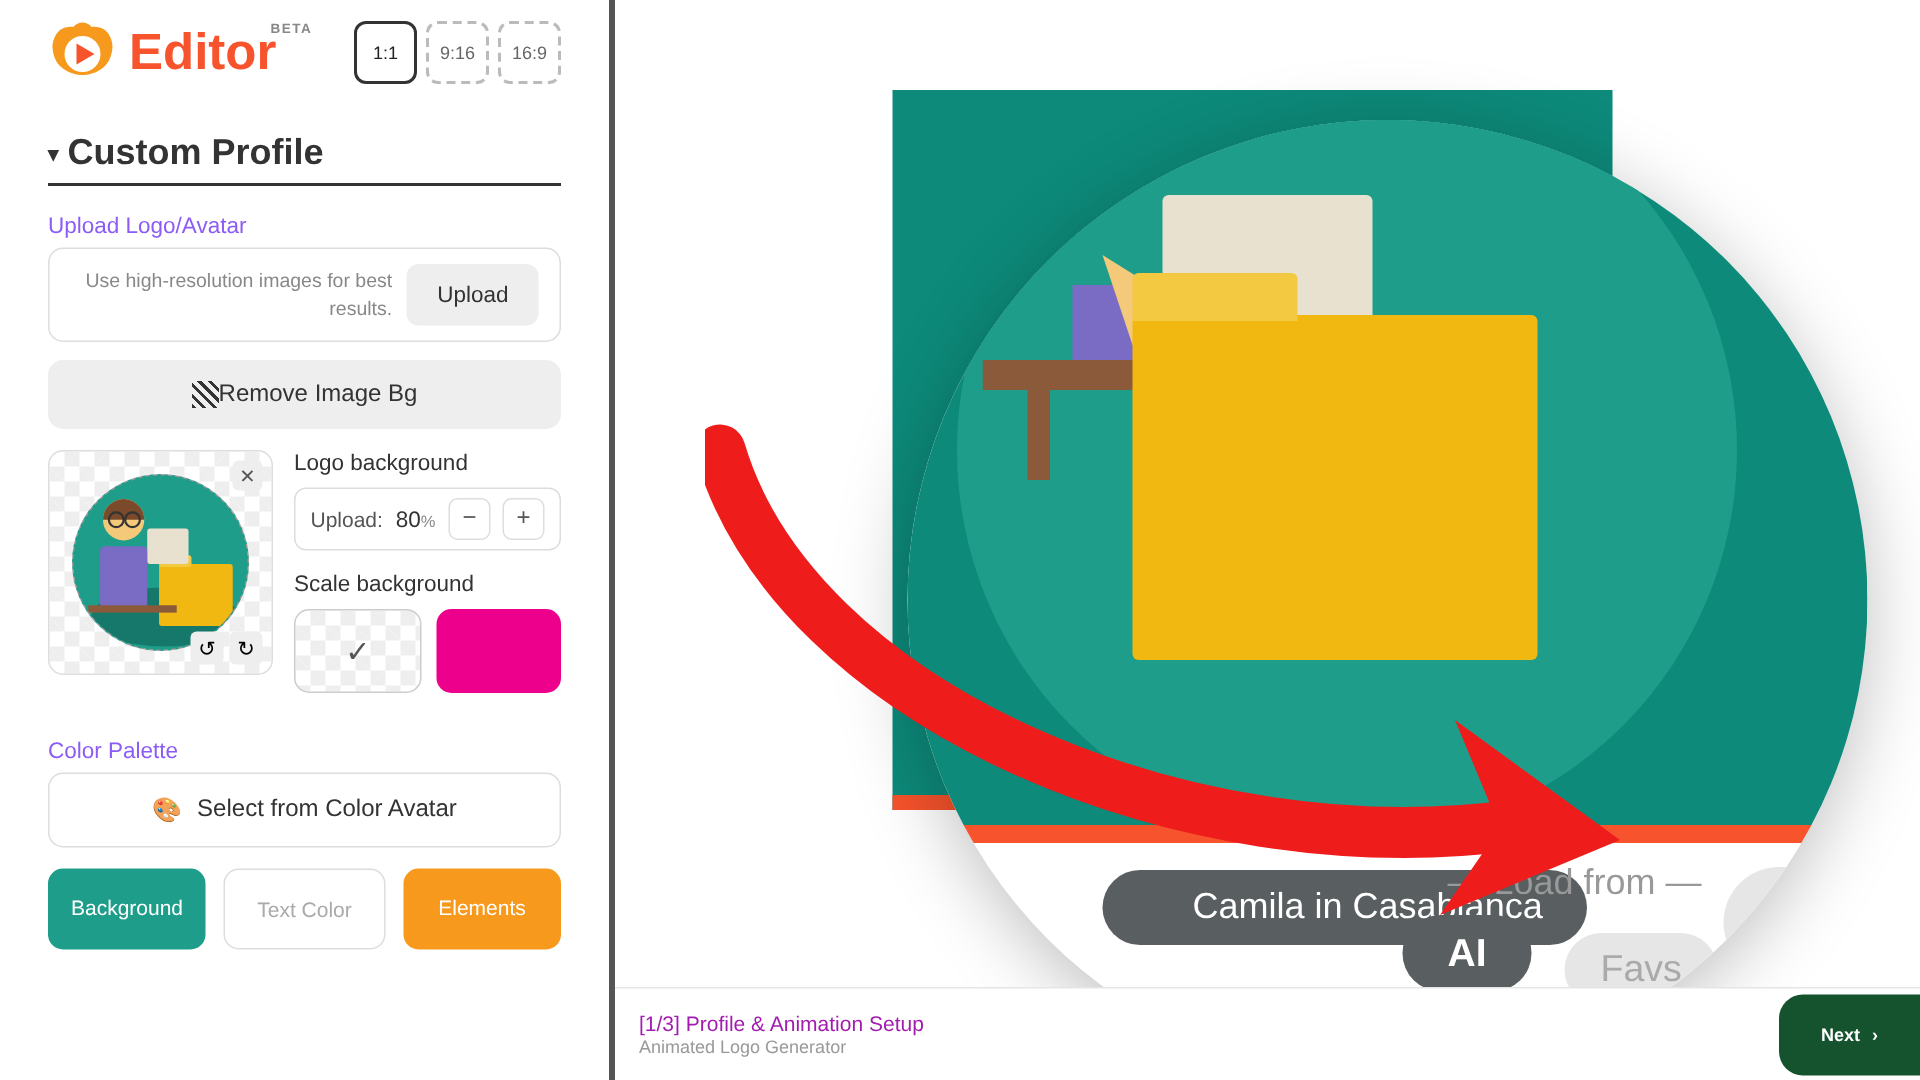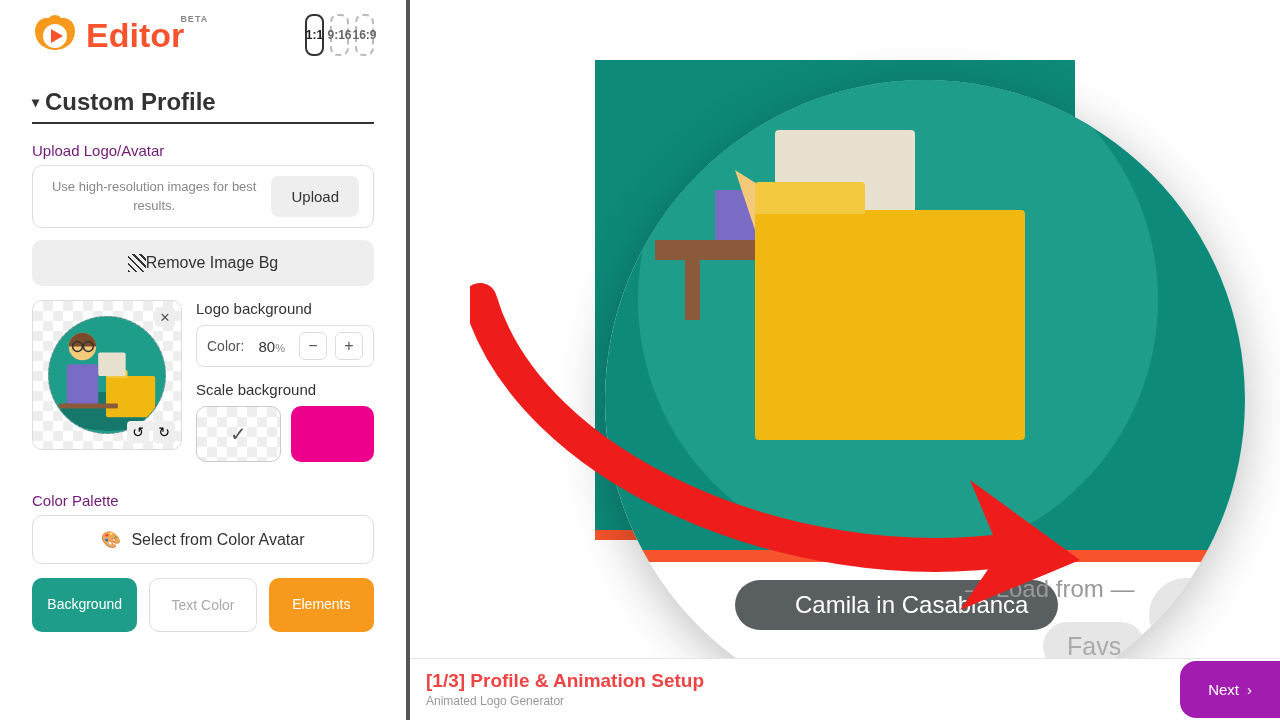--- a/index.html
+++ b/index.html
@@ -5,27 +5,27 @@
 *{box-sizing:border-box;margin:0;padding:0;font-family:-apple-system,BlinkMacSystemFont,"Segoe UI",sans-serif}
 body{width:1280px;height:720px;overflow:hidden;display:flex;background:#fff}
 .sidebar{width:410px;height:100%;padding:12px 32px;overflow-y:auto;border-right:4px solid #555;position:relative}
 .sidebar::-webkit-scrollbar{width:8px}
 .logo-row{display:flex;align-items:center;justify-content:space-between;margin-bottom:30px}
 .logo-area{display:flex;align-items:center;gap:8px}
 .logo-icon{width:46px;height:46px;position:relative}
 .logo-text{font-size:34px;font-weight:700;color:#f7532c;position:relative}
 .beta{font-size:9px;color:#888;position:absolute;top:-2px;right:-24px;letter-spacing:1px}
 .ratios{display:flex;gap:6px}
-.ratio{width:19px;height:42px;border:2px dashed #bbb;border-radius:8px;display:flex;align-items:center;justify-content:center;font-size:12px;color:#666;cursor:pointer;font-weight:700}
+.ratio{width:42px;height:42px;border:2px dashed #bbb;border-radius:8px;display:flex;align-items:center;justify-content:center;font-size:12px;color:#666;cursor:pointer;font-weight:400}
 .ratio.active{border:2px solid #333;color:#222}
 .section-title{display:flex;align-items:center;gap:6px;font-size:24px;font-weight:600;color:#333;border-bottom:2px solid #333;padding-bottom:6px;margin-bottom:18px}
 .chev{font-size:14px}
-.sub-label{font-size:15px;color:#701a75;margin-bottom:6px}
+.sub-label{font-size:15px;color:#8b5cf6;margin-bottom:6px}
 .upload-box{border:1px solid #ddd;border-radius:10px;padding:10px 14px;display:flex;align-items:center;justify-content:space-between;margin-bottom:12px}
-.upload-hint{font-size:13px;color:#888;text-align:center;flex:1;padding-right:10px;line-height:1.4}
+.upload-hint{font-size:13px;color:#888;text-align:right;flex:1;padding-right:10px;line-height:1.4}
 .upload-btn{background:#eee;border:none;border-radius:8px;padding:12px 20px;font-size:15px;color:#333;cursor:pointer}
 .remove-bg{width:100%;background:#eee;border:none;border-radius:10px;padding:14px;font-size:16px;color:#333;cursor:pointer;display:flex;align-items:center;justify-content:center;margin-bottom:14px}
 .hatch{width:18px;height:18px;background:repeating-linear-gradient(45deg,#333 0 2px,transparent 2px 5px)}
 .preview-row{display:flex;gap:14px;margin-bottom:30px}
 .preview-box{position:relative;width:150px;height:150px;border:1px solid #ddd;border-radius:10px;background-image:linear-gradient(45deg,#eee 25%,transparent 25%),linear-gradient(-45deg,#eee 25%,transparent 25%),linear-gradient(45deg,transparent 75%,#eee 75%),linear-gradient(-45deg,transparent 75%,#eee 75%);background-size:20px 20px;background-position:0 0,0 10px,10px -10px,-10px 0;display:flex;align-items:center;justify-content:center}
 .preview-circle{width:118px;height:118px;border-radius:50%;background:#1e9e8a;border:1px dashed #999;position:relative;overflow:hidden}
 .close-x{position:absolute;top:6px;right:6px;width:20px;height:20px;background:#eee;border-radius:4px;display:flex;align-items:center;justify-content:center;font-size:13px;cursor:pointer;color:#555}
 .rot-btns{position:absolute;bottom:6px;right:6px;display:flex;gap:4px}
 .rot-btns span{width:22px;height:22px;background:#eee;border-radius:4px;display:flex;align-items:center;justify-content:center;font-size:14px;cursor:pointer}
 .logo-controls{flex:1}
@@ -59,23 +59,23 @@
 .pill-name{position:absolute;left:130px;top:500px;background:#595e60;color:#fff;padding:12px 30px 12px 60px;border-radius:40px;font-size:24px;line-height:1.1}
 .load-label{position:absolute;left:360px;top:495px;font-size:24px;color:#999}
 .ai-pill{position:absolute;left:330px;top:530px;background:#595e60;color:#fff;padding:10px 30px;border-radius:30px;font-size:26px;font-weight:600}
 .favs-pill{position:absolute;left:438px;top:542px;background:#e6e6e6;color:#aaa;padding:10px 24px;border-radius:30px;font-size:25px}
 .go-btn{position:absolute;left:544px;top:498px;width:98px;height:74px;background:#e6e6e6;border-radius:38px}
 .go-inner{position:absolute;left:22px;top:10px;width:54px;height:54px;border-radius:50%;background:radial-gradient(circle,#4bd97b 38%,#f5e74b 38%)}
 .cursor-hand{position:absolute;left:40px;top:22px;font-size:20px}
 .arrow-svg{position:absolute;left:60px;top:270px;width:640px;height:360px;pointer-events:none}
 .footer{position:absolute;left:0;bottom:0;right:0;height:62px;border-top:1px solid #e5e5e5;display:flex;align-items:center;justify-content:space-between;padding:0 0 0 16px;background:#fff}
 .footer-left{line-height:1.3}
-.footer-title{font-size:19px;color:#ef4444;font-weight:700}
+.footer-title{font-size:14px;color:#a21caf;font-weight:400}
 .footer-sub{font-size:12px;color:#999}
-.next-btn{background:#a21caf;color:#fff;border:none;border-radius:16px 0 0 16px;padding:20px 28px;font-size:15px;font-weight:400;cursor:pointer;display:flex;align-items:center;gap:8px}
+.next-btn{background:#14532d;color:#fff;border:none;border-radius:16px 0 0 16px;padding:20px 28px;font-size:12px;font-weight:700;cursor:pointer;display:flex;align-items:center;gap:8px}
 .avatar-person{position:absolute;width:100%;height:100%}
 </style>
 </head>
 <body>
 
 <div class="sidebar">
   <div class="logo-row">
     <div class="logo-area">
       <div class="logo-icon">
         <svg viewBox="0 0 46 46">
@@ -127,21 +127,21 @@
         </svg>
       </div>
       <div class="rot-btns">
         <span>↺</span>
         <span>↻</span>
       </div>
     </div>
     <div class="logo-controls">
       <div class="ctrl-label">Logo background</div>
       <div class="scale-row">
-        <span class="scale-lbl">Color:</span>
+        <span class="scale-lbl">Upload:</span>
         <span class="scale-val"><span>80</span><span class="pct">%</span></span>
         <button class="step-btn">−</button>
         <button class="step-btn">+</button>
       </div>
       <div class="ctrl-label">Scale background</div>
       <div class="bg-opts">
         <div class="bg-opt trans">
             <span class="check">✓</span>
           </div>
         <div class="bg-opt solid"></div>
@@ -174,20 +174,21 @@
         <rect x="120" y="0" width="140" height="90" fill="#e8e1cf" rx="4"></rect>
         <rect x="0" y="110" width="120" height="20" fill="#8a5a3a"></rect>
         <rect x="30" y="130" width="15" height="60" fill="#8a5a3a"></rect>
         <rect x="60" y="60" width="60" height="50" fill="#7a6cc4"></rect>
         <path d="M80 40 L160 90 L100 100 Z" fill="#f4c97a"></path>
       </svg>
       <div class="folder"></div>
       <div class="mag-bar"></div>
       <div class="pill-name">Camila in Casablanca</div>
       <div class="load-label">— <span>Load from</span> —</div>
+      <div class="ai-pill">AI</div>
       <div class="favs-pill">Favs</div>
       <div class="go-btn">
         <div class="go-inner"></div>
         <div class="cursor-hand">👆</div>
       </div>
     </div>
   </div>
 
   <svg class="arrow-svg" viewBox="0 0 640 360">
     <path d="M10 30 C 60 200, 320 310, 540 280" stroke="#ef1c1c" stroke-width="34" fill="none" stroke-linecap="round"></path>

